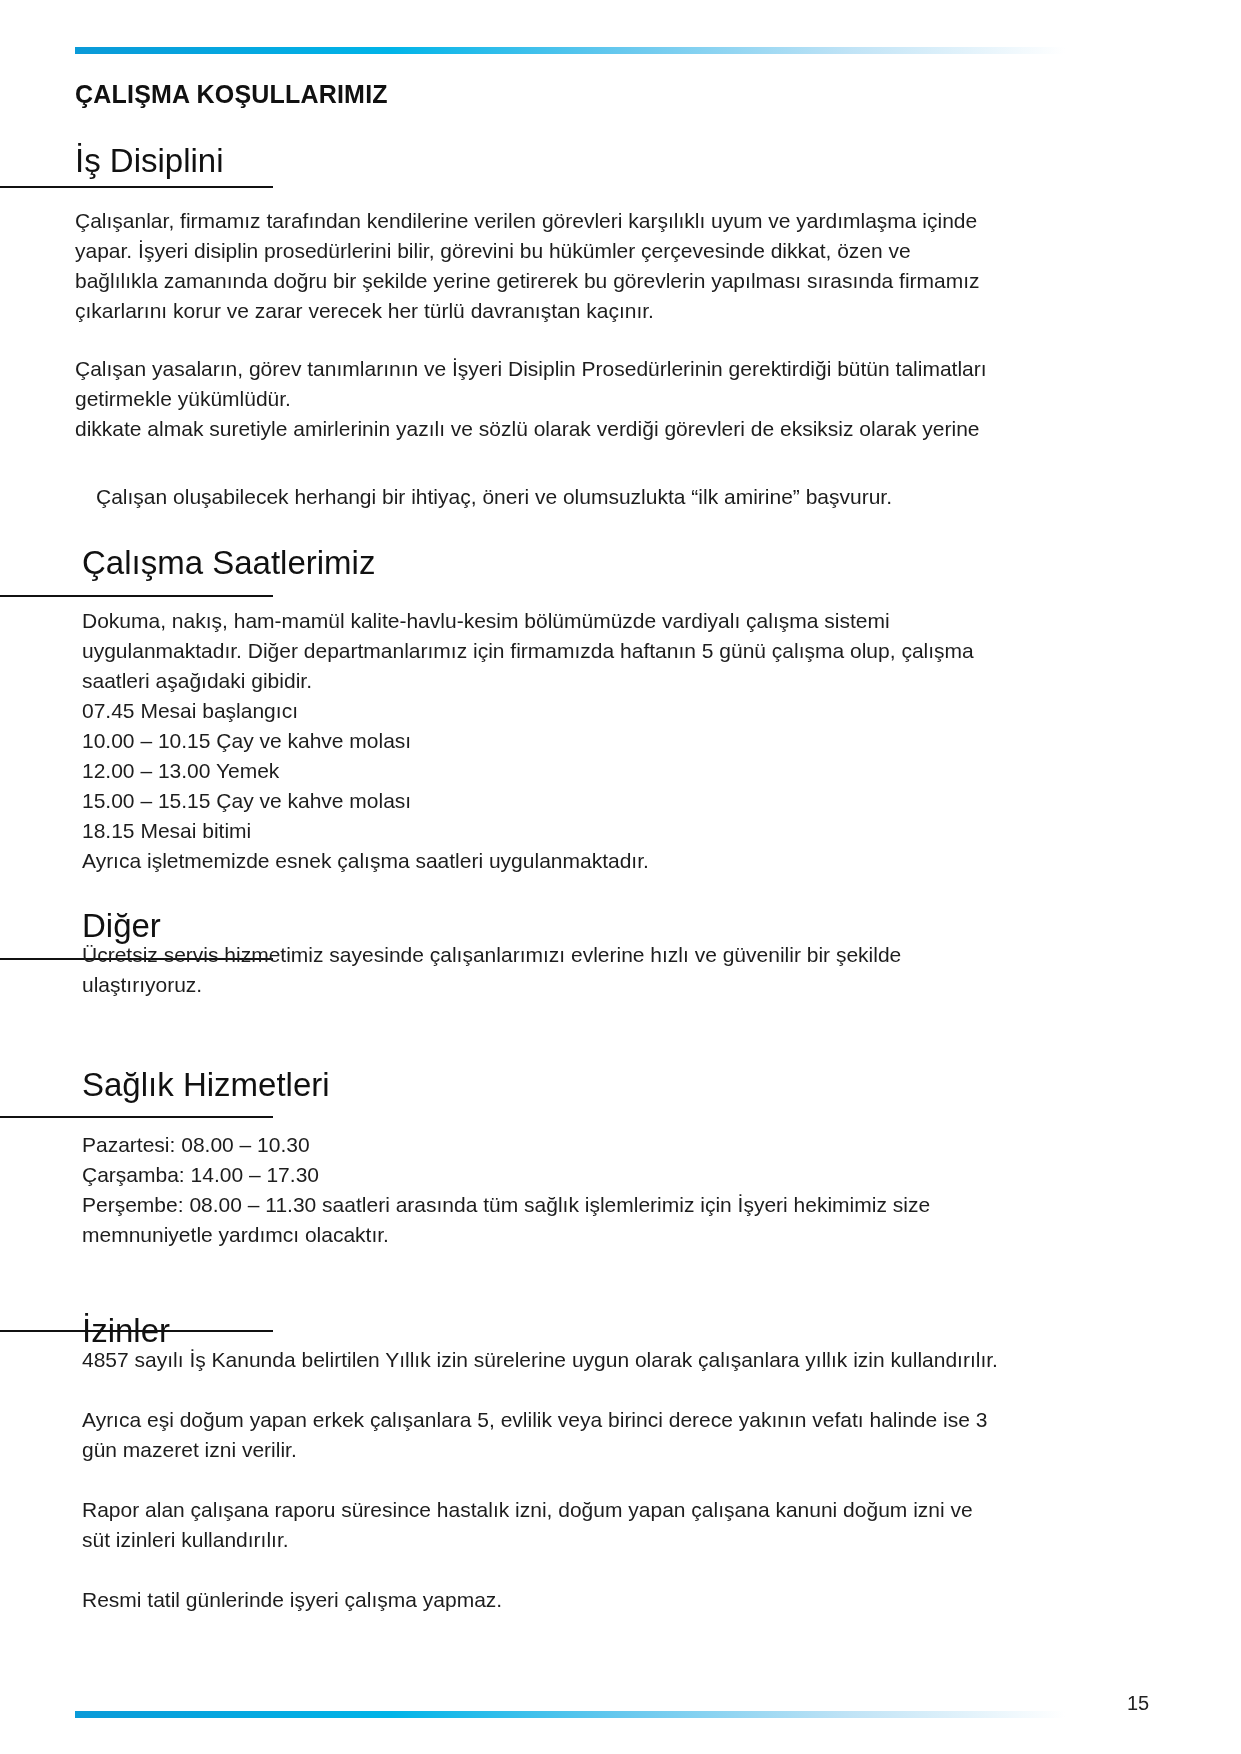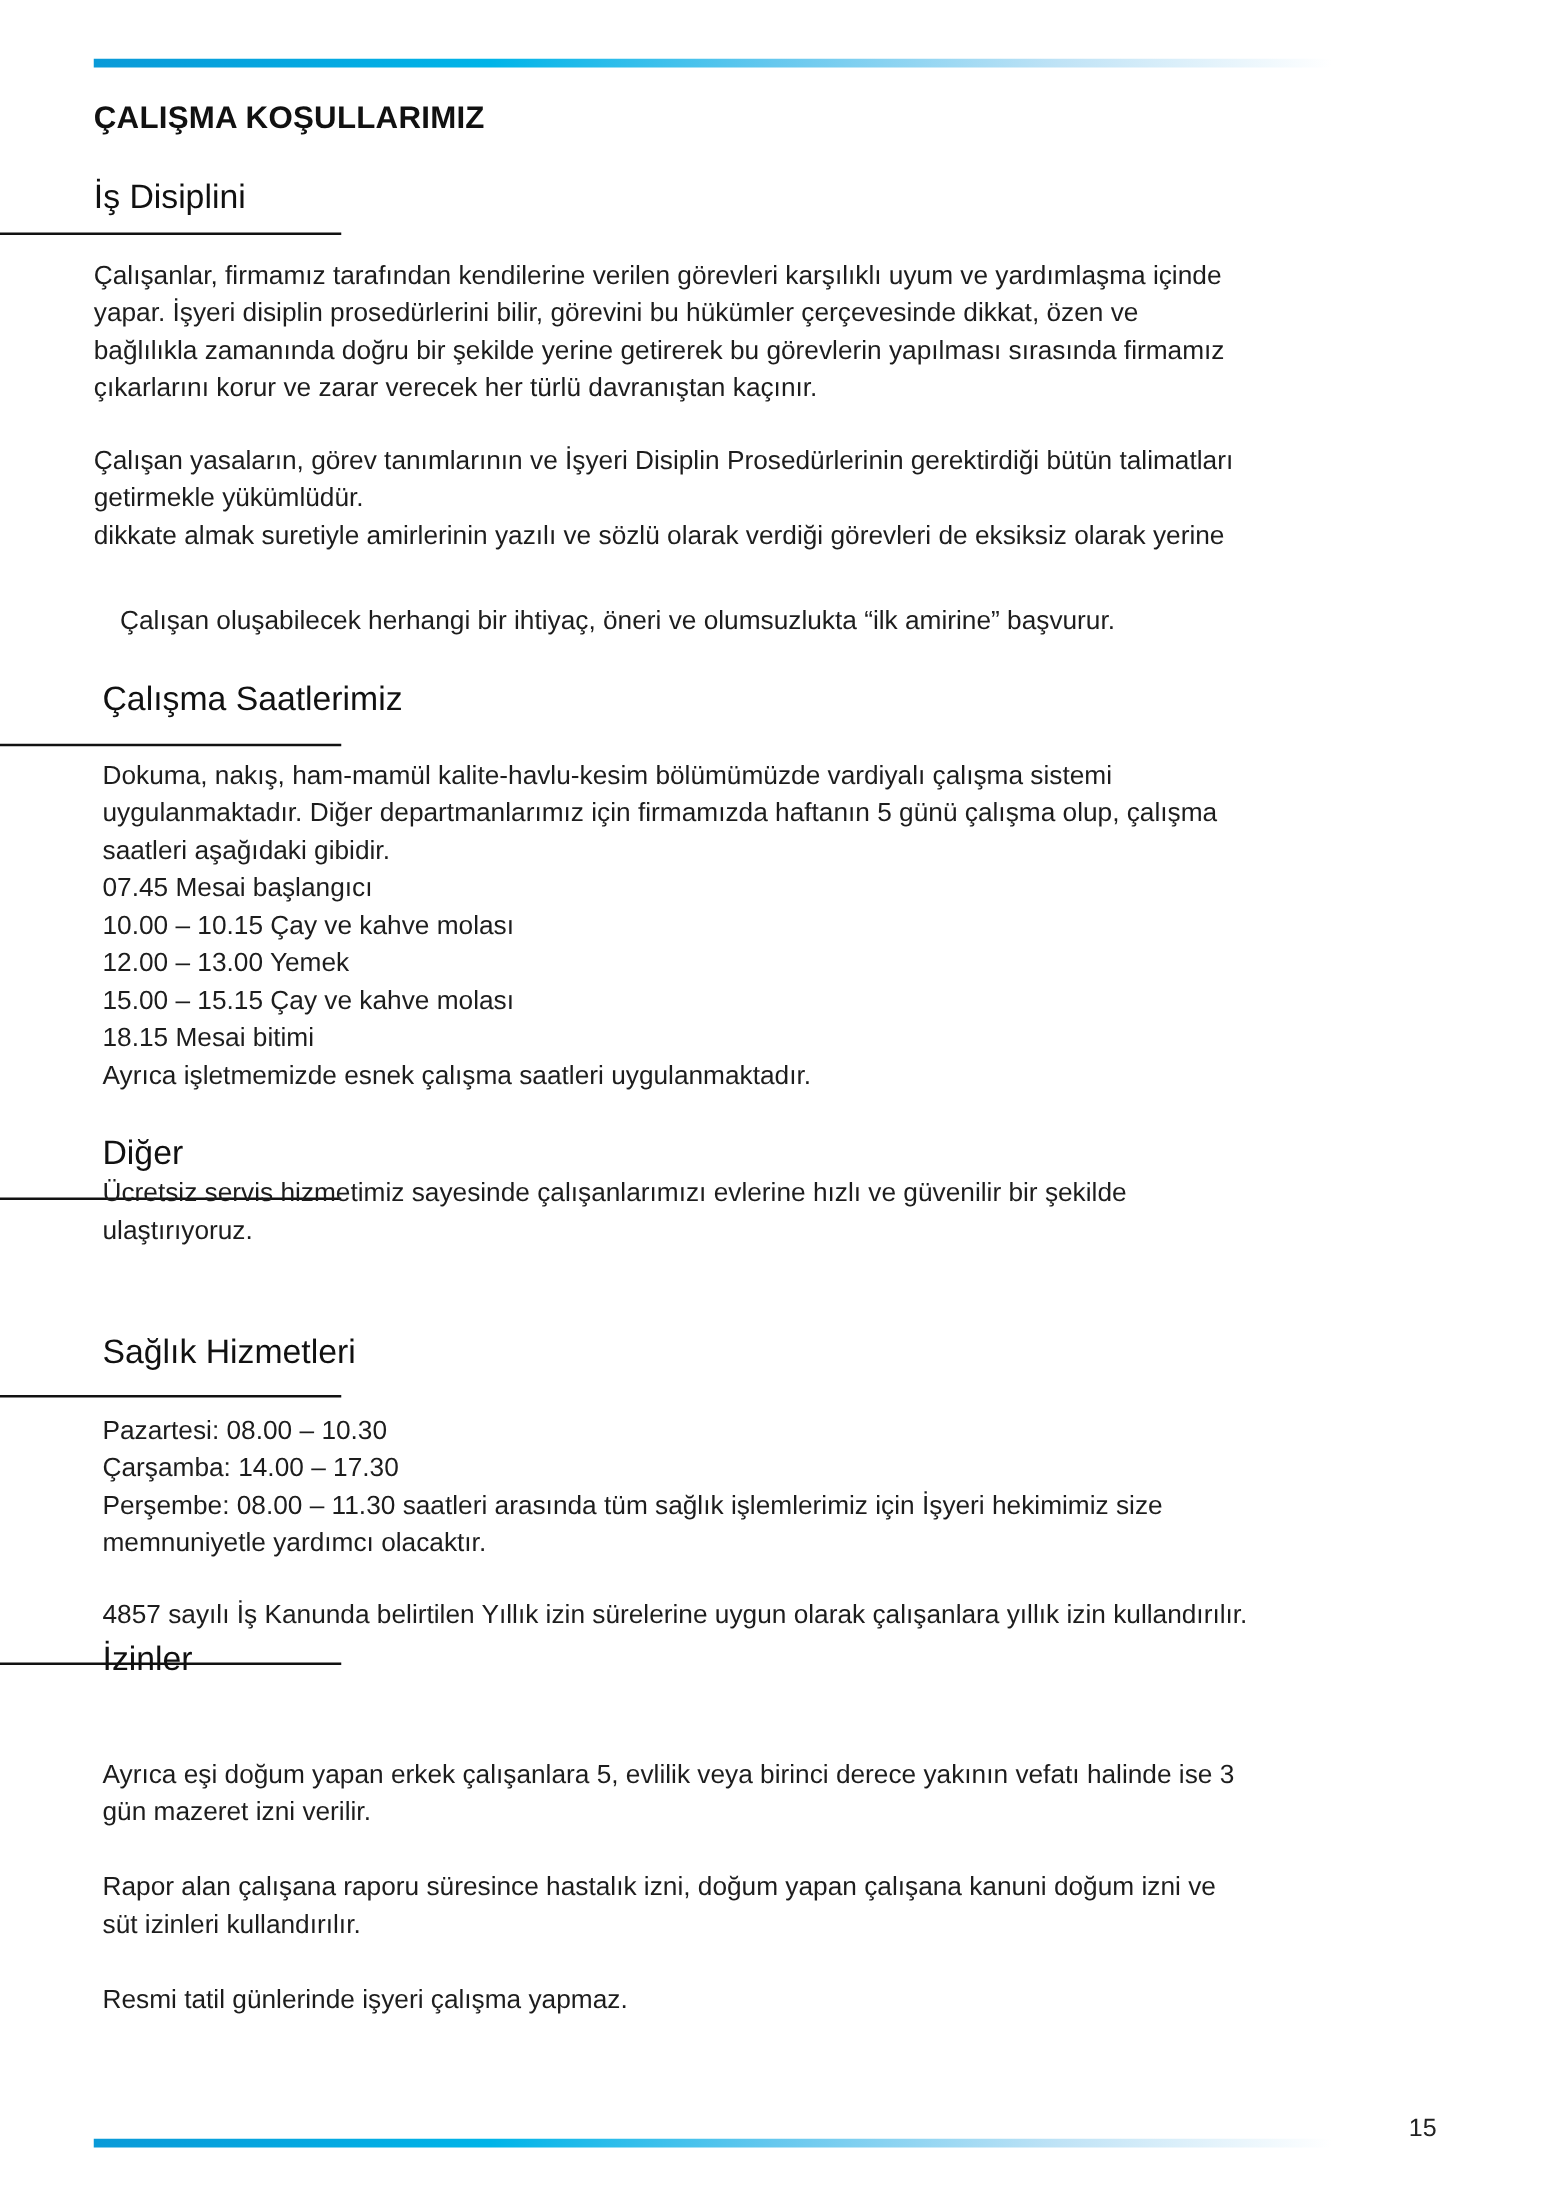--- a/index.html
+++ b/index.html
@@ -15,21 +15,21 @@
     .bar.top { top: 47px; }
     .bar.bottom { top: 1711px; }
     .page-num {
       position: absolute; left: 1127px; top: 1692px; font-size: 20px; color: #222;
     }
     .main-title {
       position: absolute; left: 75px; top: 80px; margin: 0;
       font-size: 25px; font-weight: bold; letter-spacing: 0.2px; color: #111;
     }
     .sec-title {
-      position: absolute; margin: 0; font-size: 27px; font-weight: normal; color: #111;
+      position: absolute; margin: 0; font-size: 33px; font-weight: normal; color: #111;
     }
     .rule {
       position: absolute; left: 0; width: 273px; height: 2px; background: #111;
     }
     .para {
       position: absolute; margin: 0; font-size: 21px; line-height: 30px; color: #1d1d1d;
       width: 1100px;
     }
     .line { display: block; white-space: nowrap; }
   </style>
@@ -82,21 +82,21 @@
 <div class="rule" style="top:1116px;"></div>
 <p class="para" style="left:82px; top:1130px;">
   <span class="line">Pazartesi: 08.00 – 10.30</span>
   <span class="line">Çarşamba: 14.00 – 17.30</span>
   <span class="line">Perşembe: 08.00 – 11.30 saatleri arasında tüm sağlık işlemlerimiz için İşyeri hekimimiz size</span>
   <span class="line">memnuniyetle yardımcı olacaktır.</span>
 </p>
 
 <h2 class="sec-title" style="left:82px; top:1312px;">İzinler</h2>
 <div class="rule" style="top:1330px;"></div>
-<p class="para" style="left:82px; top:1277px;">
+<p class="para" style="left:82px; top:1345px;">
   <span class="line">4857 sayılı İş Kanunda belirtilen Yıllık izin sürelerine uygun olarak çalışanlara yıllık izin kullandırılır.</span>
 </p>
 <p class="para" style="left:82px; top:1405px;">
   <span class="line">Ayrıca eşi doğum yapan erkek çalışanlara 5, evlilik veya birinci derece yakının vefatı halinde ise 3</span>
   <span class="line">gün mazeret izni verilir.</span>
 </p>
 <p class="para" style="left:82px; top:1495px;">
   <span class="line">Rapor alan çalışana raporu süresince hastalık izni, doğum yapan çalışana kanuni doğum izni ve</span>
   <span class="line">süt izinleri kullandırılır.</span>
 </p>

